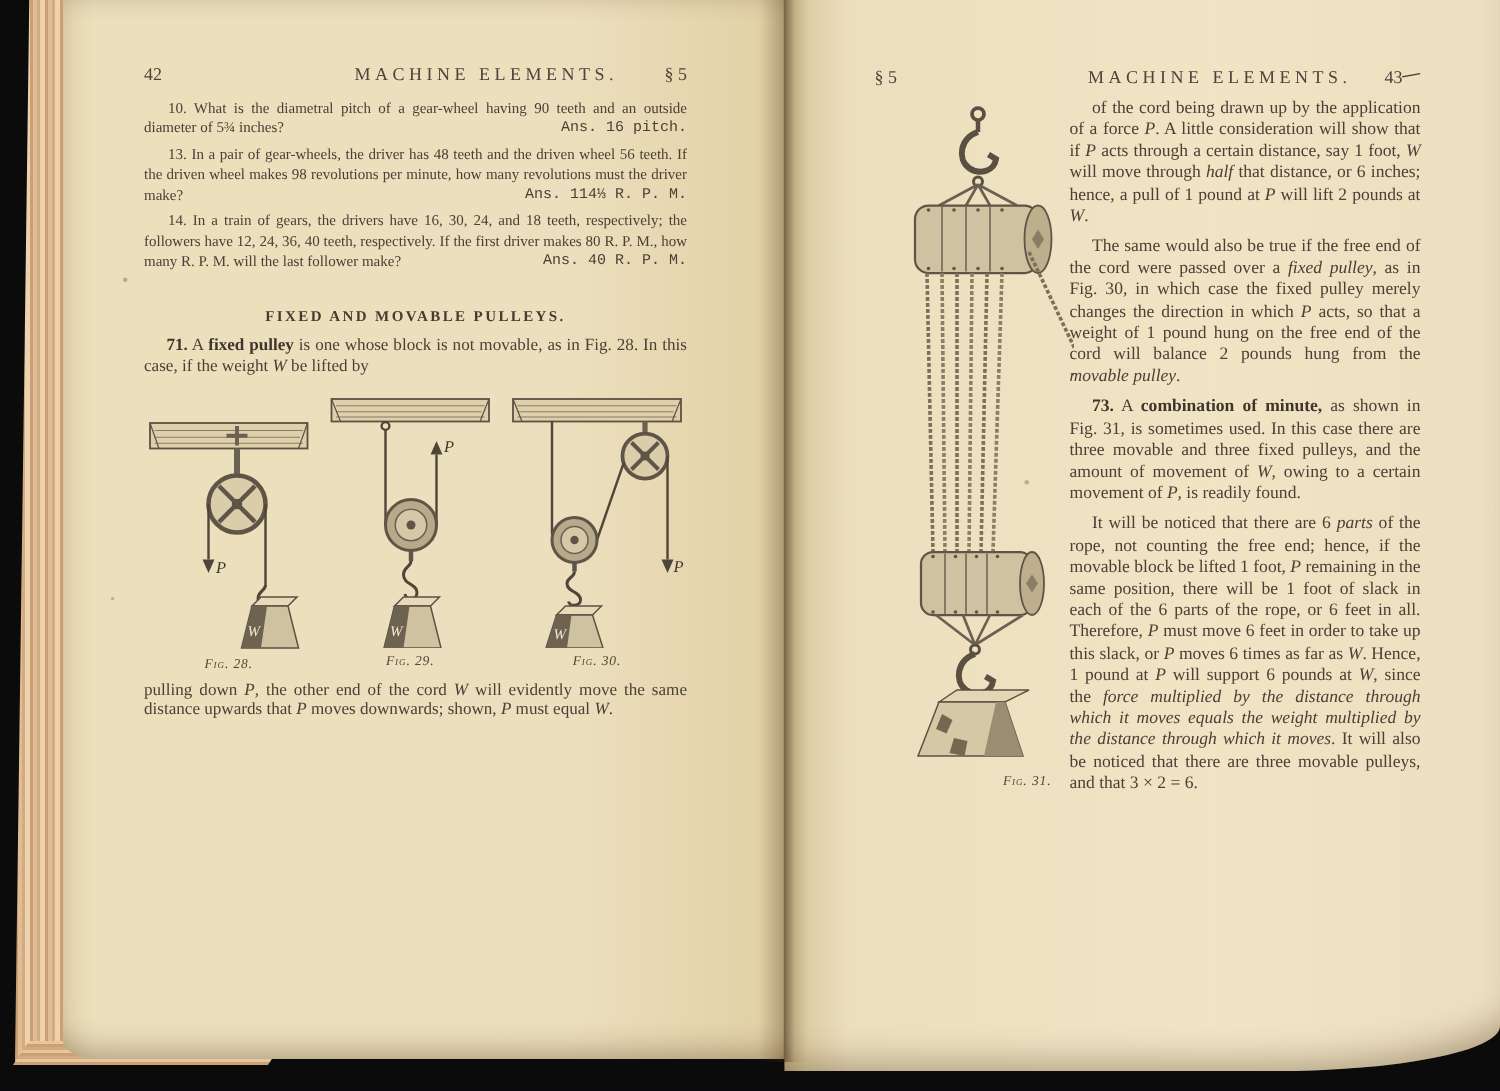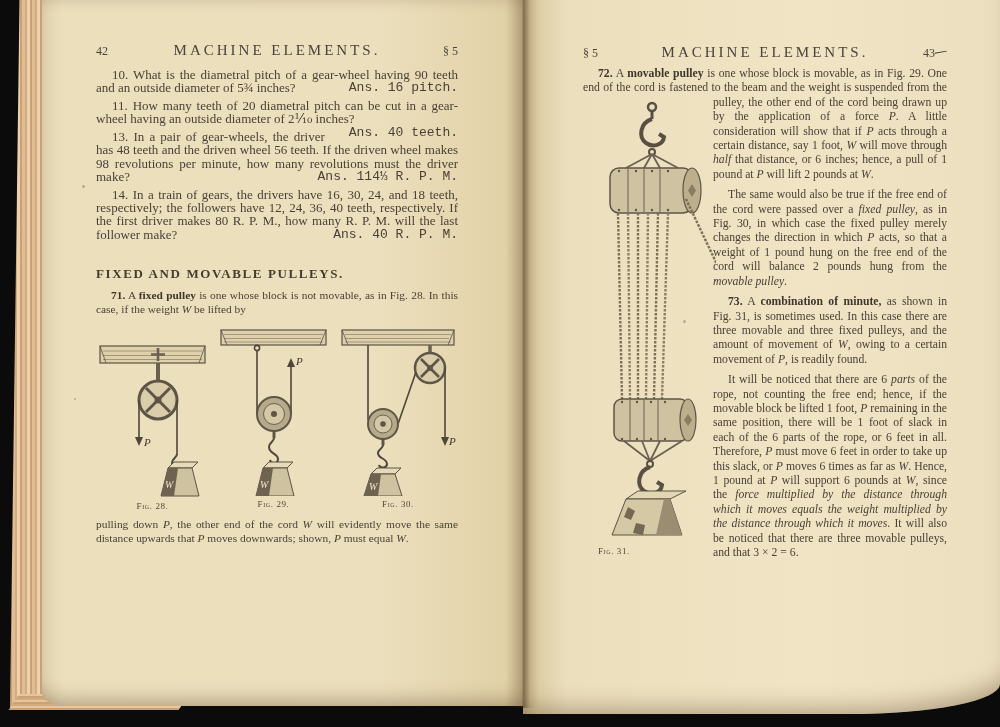--- a/index.html
+++ b/index.html
@@ -43,42 +43,42 @@
     position:absolute;left:496px;top:0;width:34px;height:708px;
     background:linear-gradient(to right,rgba(80,55,25,0) 0,rgba(80,55,25,.22) 46%,rgba(45,28,10,.42) 52%,rgba(80,55,25,.10) 70%,rgba(80,55,25,0) 100%);
     pointer-events:none;
   }
 
   .content{position:absolute;}
   .page-left .content{left:54px;top:42px;width:362px;}
   .page-right .content{left:60px;top:44px;width:364px;}
 
   .runhead{display:flex;align-items:baseline;font-size:12px;color:#4c433a;}
-  .runhead .mid{flex:1;text-align:center;letter-spacing:3px;font-size:15px;}
+  .runhead .mid{flex:1;text-align:right;letter-spacing:3px;font-size:12px;}
   .runhead .side{width:46px;}
   .runhead .side.r{text-align:right;}
   .pen-dash{display:inline-block;transform:rotate(-10deg) translateY(-2px);color:#3c3932;font-weight:bold;}
 
-  .q{font-size:13px;line-height:13.3px;text-align:justify;margin:4.5px 0 0 0;text-indent:16px;}
+  .q{font-size:10px;line-height:13.3px;text-align:justify;margin:4.5px 0 0 0;text-indent:16px;}
   .q .ans{float:right;margin-left:8px;font-family:Liberation Mono, monospace;}
   .qs{margin-top:9px;}
 
   .secheading{
-    text-align:left;font-weight:bold;font-size:13px;letter-spacing:1.6px;
+    text-align:center;font-weight:bold;font-size:10px;letter-spacing:1.6px;
     margin:25px 0 4px 0;color:#453c30;
   }
   .para{font-size:11.4px;line-height:13.7px;text-align:justify;margin:7px 0 0 0;}
   .ind{text-indent:15px;}
   .b{font-weight:bold;color:#3e362b;}
   .i{font-style:italic;}
 
   .figrow{display:flex;justify-content:space-between;align-items:flex-start;margin:12px 0 4px 0;}
   .figbox{display:flex;flex-direction:column;align-items:center;}
   .figbox.f28{margin-top:8px;}
-  .figcap{font-variant:small-caps;font-size:9px;letter-spacing:.6px;color:#504739;margin-top:3px;text-align:left;}
+  .figcap{font-variant:small-caps;font-size:9px;letter-spacing:.6px;color:#504739;margin-top:3px;text-align:right;font-style:italic;}
 
   .rp-para{font-size:11.7px;line-height:14.4px;text-align:justify;margin:6px 0 0 0;}
   .fig31box{float:left;width:118px;margin:3px 12px 2px 0;display:block;text-align:center;}
 
   .svglbl{font-style:italic;font-size:11px;fill:#3f382d;font-family:"Liberation Serif","DejaVu Serif",serif;}
   .wlbl{font-style:italic;font-size:10px;fill:#efe6cc;font-family:"Liberation Serif","DejaVu Serif",serif;}
 
   .speck{position:absolute;border-radius:50%;background:#8a7657;opacity:.5;}
 </style>
 </head>
@@ -94,21 +94,20 @@
       <div class="speck" style="left:32px;top:398px;width:2px;height:2px;"></div>
       <div class="content">
         <div class="runhead">
           <span class="side">42</span>
           <span class="mid">MACHINE ELEMENTS.</span>
           <span class="side r">§ 5</span>
         </div>
 
         <div class="qs">
           <p class="q"><span>10.  What is the diametral pitch of a gear-wheel having 90 teeth and an outside diameter of 5¾ inches?</span><span class="ans">Ans. 16 pitch.</span></p>
-          <p class="q"><span>11.  How many teeth of 20 diametral pitch can be cut in a gear-wheel having an outside diameter of 2⅒ inches?</span><span class="ans">Ans. 40 teeth.</span></p>
           <p class="q"><span>13.  In a pair of gear-wheels, the driver has 48 teeth and the driven wheel 56 teeth.  If the driven wheel makes 98 revolutions per minute, how many revolutions must the driver make?</span><span class="ans">Ans. 114⅓ R. P. M.</span></p>
           <p class="q"><span>14.  In a train of gears, the drivers have 16, 30, 24, and 18 teeth, respectively; the followers have 12, 24, 36, 40 teeth, respectively.  If the first driver makes 80 R. P. M., how many R. P. M. will the last follower make?</span><span class="ans">Ans. 40 R. P. M.</span></p>
         </div>
 
         <div class="secheading">FIXED AND MOVABLE PULLEYS.</div>
 
         <p class="para ind"><span class="b">71.</span><span>  A </span><span class="b">fixed pulley</span><span> is one whose block is not movable, as in Fig. 28.  In this case, if the weight </span><span class="i">W</span><span> be lifted by</span></p>
 
         <div class="figrow">
 
@@ -192,21 +191,21 @@
 
     <div class="page page-right">
       <div class="speck" style="left:160px;top:320px;width:3px;height:3px;"></div>
       <div class="content">
         <div class="runhead">
           <span class="side">§ 5</span>
           <span class="mid">MACHINE ELEMENTS.</span>
           <span class="side r"><span>43</span><span class="pen-dash">—</span></span>
         </div>
 
-        <p class="rp-para ind"><span><span class="b">72.</span><span>  A </span><span class="b">movable pulley</span><span> is one whose block is movable, as in Fig. 29.  One end of the cord is fastened to the beam and the weight is suspended from the pulley, the other end </span></span><span class="fig31box"><svg width="118" height="438" viewBox="0 0 118 438">
+        <p class="rp-para ind"><span class="fig31box"><svg width="118" height="438" viewBox="0 0 118 438">
             <circle cx="54" cy="8" r="4" fill="none" stroke="#5a5042" stroke-width="2.5"></circle>
             <path d="M54,12 V20" stroke="#5a5042" stroke-width="3"></path>
             <path d="M54,20 C42,24 40,38 48,44 C55,49 65,46 66,38 L61,35" fill="none" stroke="#5a5042" stroke-width="4"></path>
             <circle cx="54" cy="53" r="3" fill="none" stroke="#5a5042" stroke-width="2"></circle>
             <path d="M54,55 L28,69 M54,55 L46,69 M54,55 L62,69 M54,55 L80,69" stroke="#6b6152" stroke-width="1.8" fill="none"></path>
             <rect x="12" y="69" width="82" height="45" rx="9" fill="#cfc2a0" stroke="#5f5547" stroke-width="1.5"></rect>
             <ellipse cx="94" cy="91.5" rx="9" ry="22.5" fill="#bdae8c" stroke="#5f5547" stroke-width="1.2"></ellipse>
             <polygon points="94,85 98,91.5 94,98 90,91.5" fill="#8a7d64"></polygon>
             <path d="M30,70 V113 M46,70 V113 M62,70 V113" stroke="#6b6152" stroke-width="1"></path>
             <circle cx="21" cy="72" r="1.2" fill="#5f5547"></circle>

